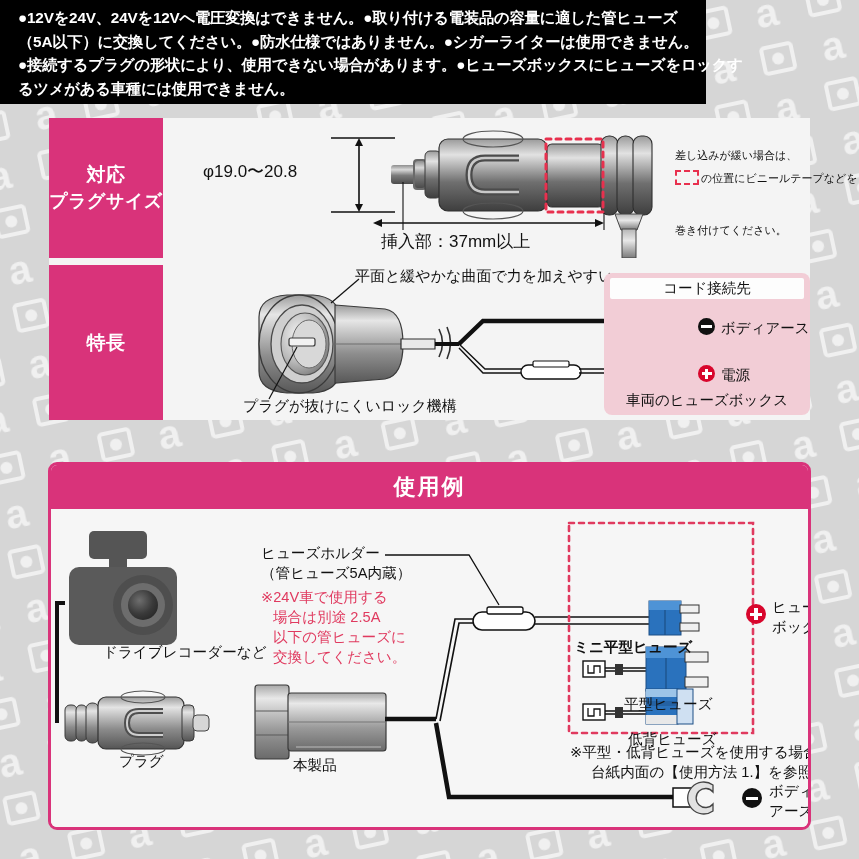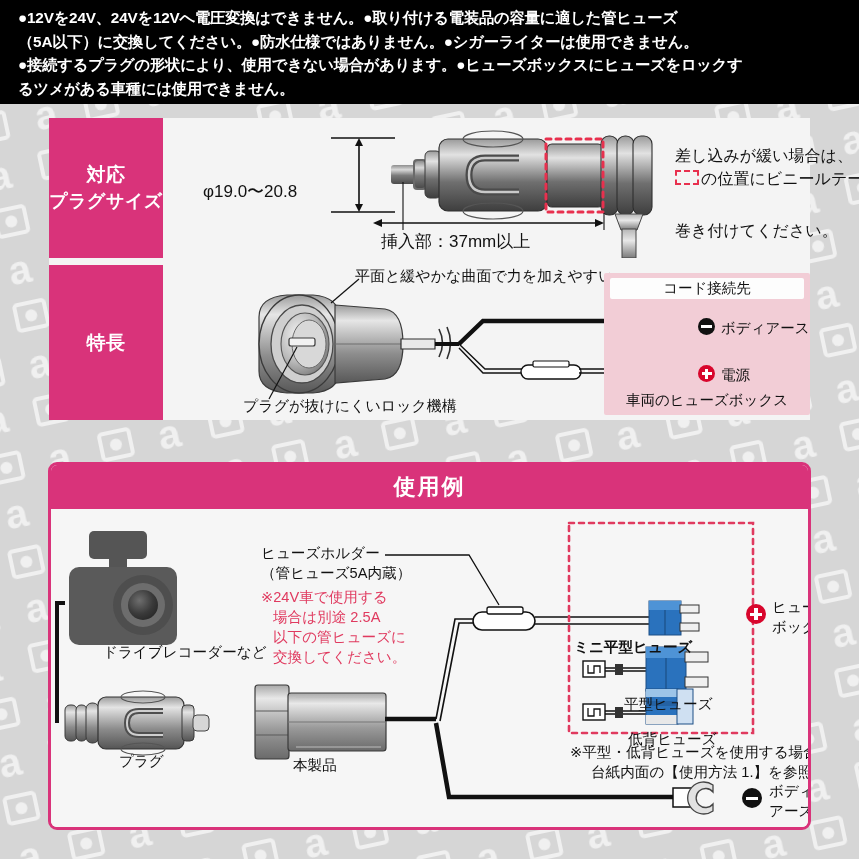--- a/index.html
+++ b/index.html
@@ -11,21 +11,21 @@
     position:relative;
   }
   #stage{position:absolute;inset:0;width:859px;height:859px;overflow:hidden;}
 
   
   .bgpat{position:absolute;inset:0;}
   .bgpat svg{display:block;width:859px;height:859px;}
 
   
   .topstrip{
-    position:absolute;left:0;top:0;width:859px;height:104px;
+    position:absolute;left:0;top:0;width:706px;height:104px;
     background:#000;color:#fff;
     box-sizing:border-box;
     padding:6px 12px 0 18px;
   }
   .topstrip p{
     margin:0;
     font-size:15.3px;
     line-height:23.5px;
     letter-spacing:-0.2px;
     font-weight:600;
@@ -48,27 +48,27 @@
     display:flex;align-items:center;justify-content:center;
     color:#fff;font-weight:bold;text-align:center;
     font-size:19px;line-height:26px;
     letter-spacing:0.5px;
   }
   .tagbox .t2{font-size:18px;}
   .rowbody{position:absolute;left:114px;top:0;right:0;height:100%;}
 
   
   .dimtxt{position:absolute;font-size:17px;color:#111;white-space:nowrap;font-weight:500;}
-  .note{position:absolute;font-size:16px;line-height:23px;color:#111;white-space:nowrap;}
+  .note{position:absolute;font-size:11px;line-height:23px;color:#111;white-space:nowrap;}
 
   
   .cordbox{
     position:absolute;
     background:#f2cdd6;
-    border-radius:2px;
+    border-radius:8px;
   }
   .cordbox .hdr{
     position:absolute;left:6px;top:5px;right:6px;height:21px;
     background:#fdfdfd;border-radius:2px;
     font-size:14.5px;text-align:center;line-height:21px;color:#111;
   }
   .cordbox .lbl{position:absolute;font-size:14.5px;color:#111;white-space:nowrap;}
   .cordbox .foot{position:absolute;left:0;right:0;bottom:5px;text-align:center;font-size:14.5px;color:#111;margin-top:14px;}
 
   .pmico{position:absolute;width:17px;height:17px;border-radius:50%;}
@@ -195,21 +195,21 @@
 
           <rect x="383" y="21" width="57" height="73" fill="none" stroke="#e8304e" stroke-width="3" stroke-dasharray="5 5" stroke-linecap="round"></rect>
 
           <line x1="240" y1="64" x2="240" y2="112" stroke="#111" stroke-width="1.1"></line>
           <line x1="441" y1="95" x2="441" y2="112" stroke="#111" stroke-width="1.1"></line>
           <line x1="214" y1="105" x2="437" y2="105" stroke="#111" stroke-width="1.6"></line>
           <polygon points="210,105 219,101 219,109" fill="#111"></polygon>
           <polygon points="441,105 432,101 432,109" fill="#111"></polygon>
         </svg>
 
-        <div class="dimtxt" style="left:40px;top:62px;">φ19.0〜20.8</div>
+        <div class="dimtxt" style="left:40px;top:42px;">φ19.0〜20.8</div>
         <div class="dimtxt" style="left:218px;top:112px;">挿入部：37mm以上</div>
 
         <div class="note" style="left:512px;top:26px;">差し込みが緩い場合は、</div>
         <div style="position:absolute;left:512px;top:52px;width:24px;height:15px;border:2.5px dashed #e8304e;box-sizing:border-box;"></div>
         <div class="note" style="left:538px;top:49px;">の位置にビニールテープなどを</div>
         <div class="note" style="left:512px;top:72px;margin-top:29px;">巻き付けてください。</div>
       </div>
     </div>
 
     <div class="rowA r2">

